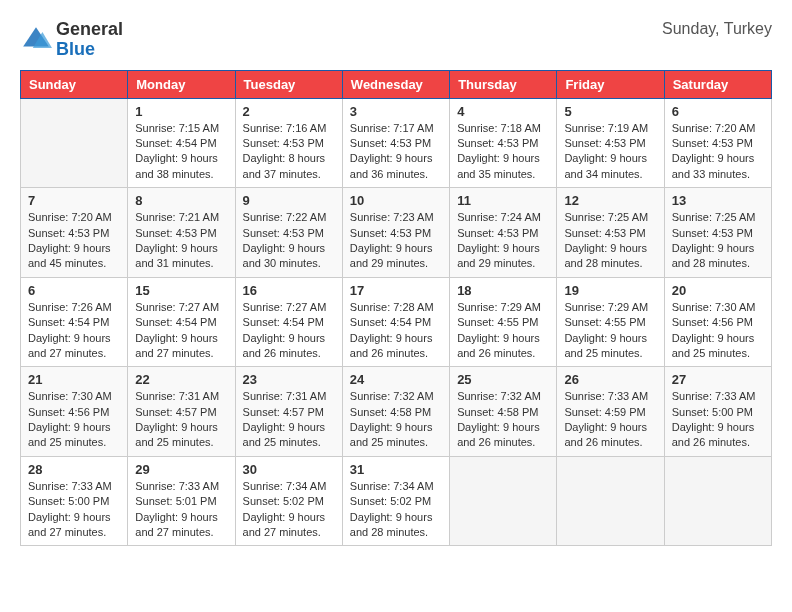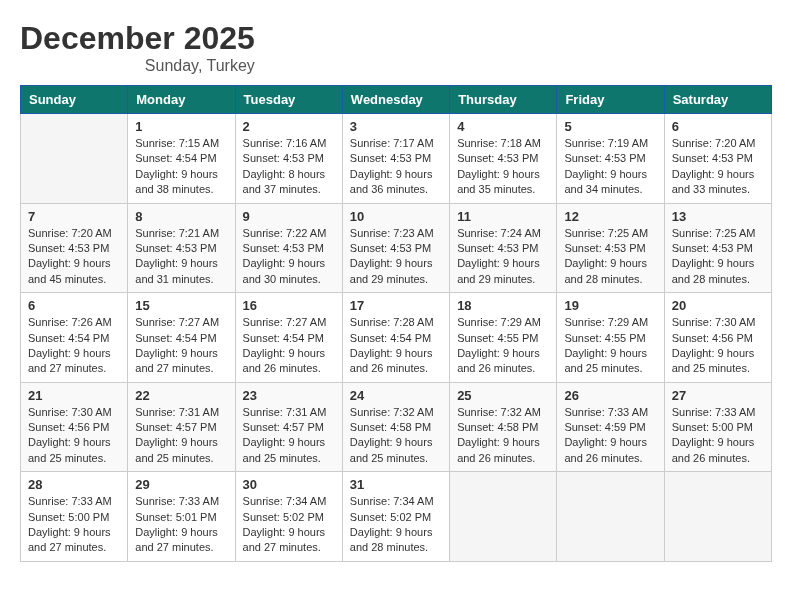--- a/index.html
+++ b/index.html
@@ -51,21 +51,21 @@
     .location {
       font-size: 16px;
       color: #555;
     }
     .calendar {
       width: 100%;
       border-collapse: collapse;
       border: 1px solid #ccc;
     }
     .calendar th {
-      background-color: #0f766e;
+      background-color: #ef4444;
       color: white;
       text-align: left;
       padding: 6px 8px;
       font-size: 13px;
       border: 1px solid #1a5aa8;
     }
     .calendar td {
       vertical-align: top;
       padding: 5px 7px;
       border: 1px solid #ccc;
@@ -93,22 +93,31 @@
       background: #f5f5f5 !important;
     }
     .row-shade td {
       background: #f0f0f0;
     }
   </style>
 </head>
 <body>
 
 <div class="header">
+  <div class="logo">
+    <svg class="logo-icon" viewBox="0 0 40 40" xmlns="http://www.w3.org/2000/svg">
+      <polygon points="20,4 36,28 4,28" fill="#1a6fba" opacity="0.85"></polygon>
+      <polygon points="28,10 40,30 16,30" fill="#3a9ad9" opacity="0.7"></polygon>
+    </svg>
+    <div class="logo-text">
+      <span class="logo-general">General</span>
+      <span class="logo-blue">Blue</span>
+    </div>
+  </div>
   <div class="title-block">
-    <div class="month-year">December 2025</div>
     <div class="location">Sunday, Turkey</div>
   </div>
 </div>
 
 <table class="calendar">
   <thead>
     <tr>
     <th>Sunday</th>
         <th>Monday</th>
         <th>Tuesday</th>

